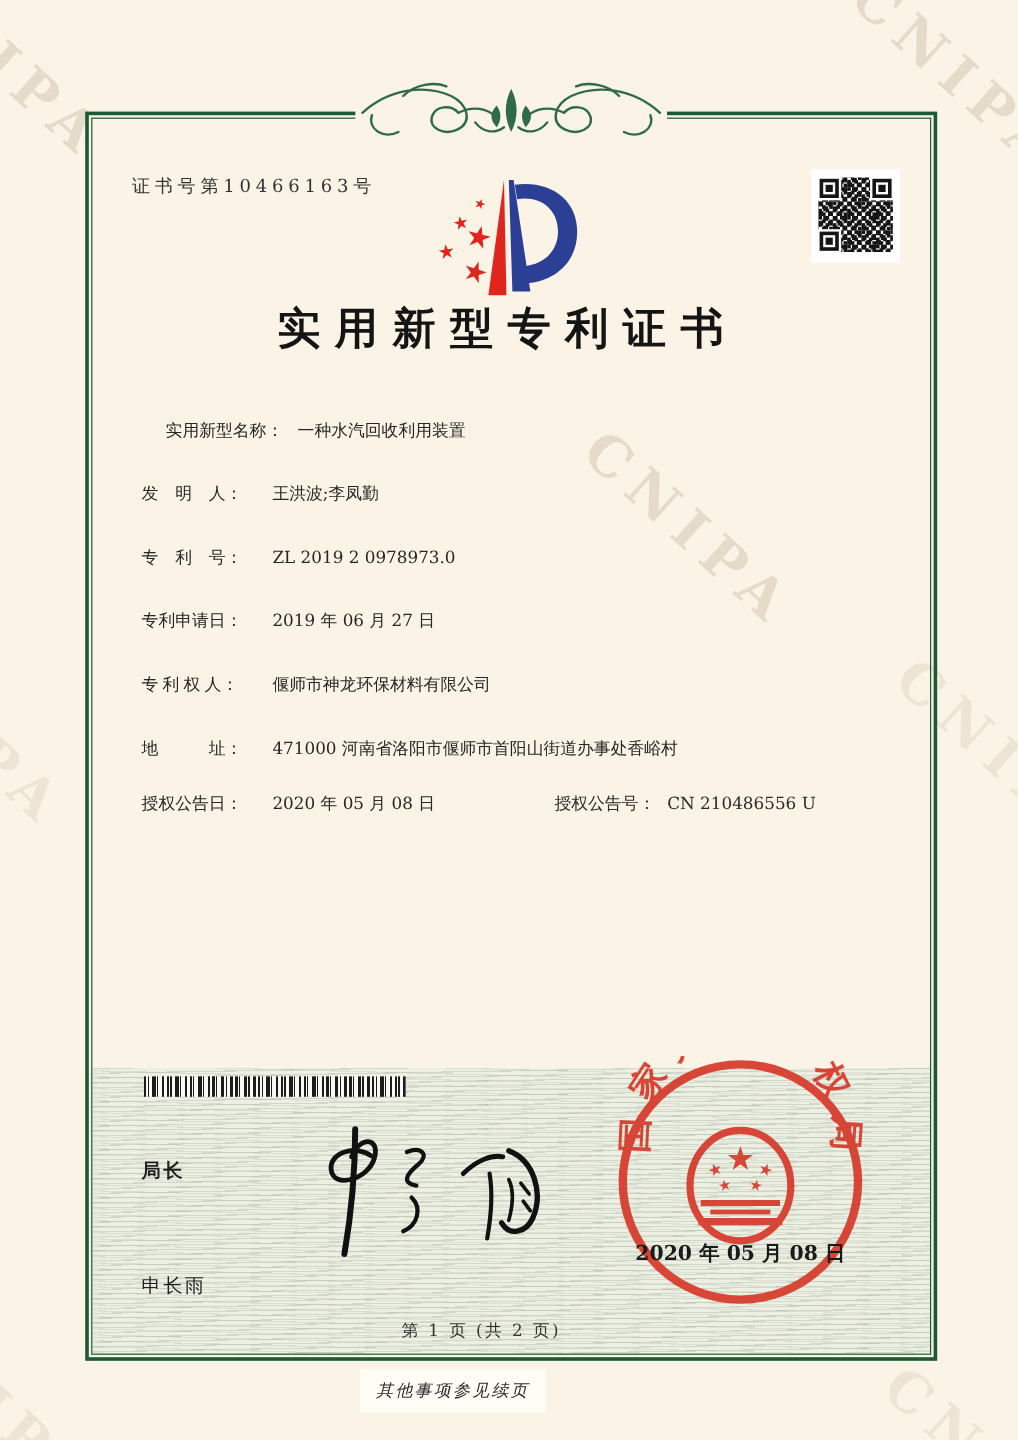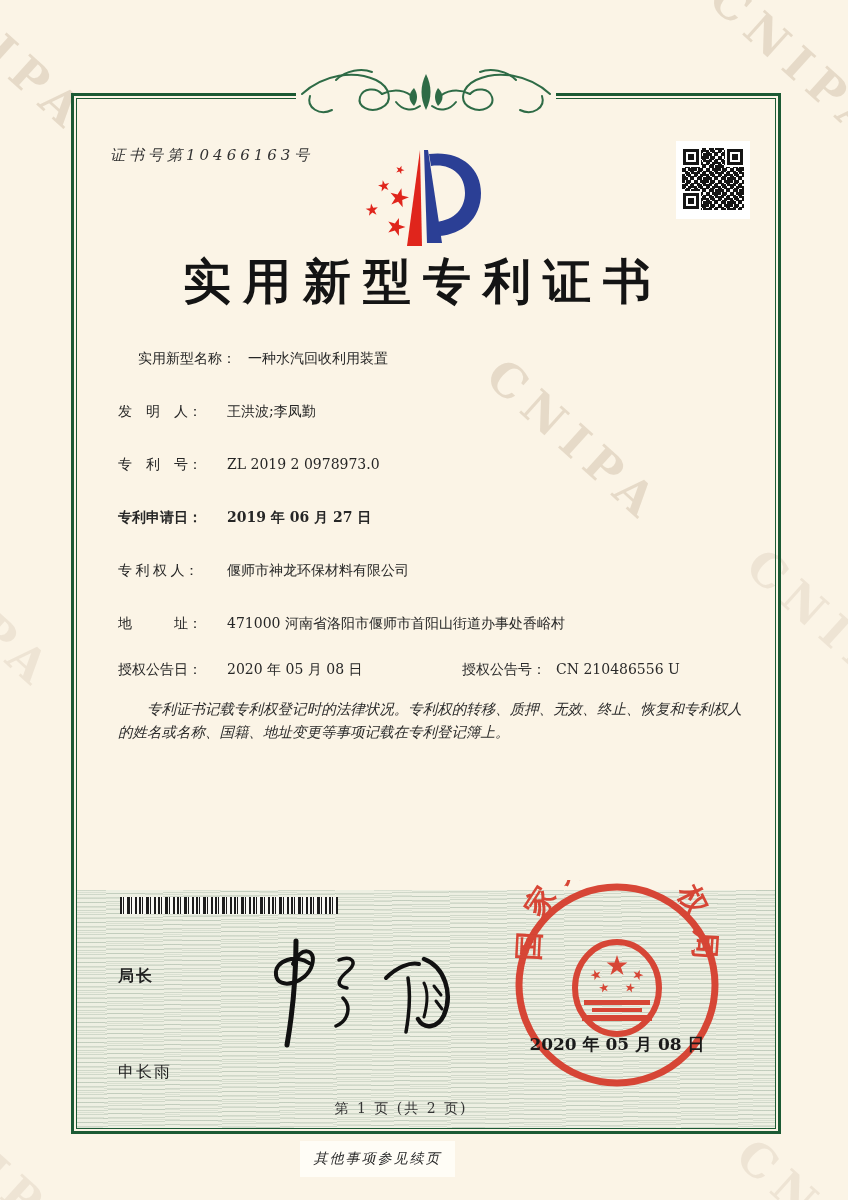--- a/index.html
+++ b/index.html
@@ -39,21 +39,21 @@
     position:absolute;left:77px;top:890px;width:698px;height:238px;
     background-color:#edefe2;
     background-image:
       repeating-linear-gradient(179deg, rgba(140,162,142,0.30) 0 1px, rgba(0,0,0,0) 1px 4px),
       repeating-linear-gradient(181.5deg, rgba(150,170,150,0.22) 0 1px, rgba(0,0,0,0) 1px 5px);
     z-index:2;
   }
   
   .certno{
     position:absolute;left:110px;top:146px;
-    font-size:15px;letter-spacing:4px;color:#333;z-index:4;font-style:italic;
+    font-size:15px;letter-spacing:4px;color:#333;z-index:4;
   }
   .logo{position:absolute;left:352px;top:146px;z-index:4;}
   .qrbox{
     position:absolute;left:676px;top:141px;width:74px;height:78px;
     background:#fff;z-index:4;
   }
   .qr{
     position:absolute;left:6px;top:7px;width:62px;height:62px;
     background-color:#fff;
     background-image:
@@ -65,21 +65,21 @@
   .finder{
     position:absolute;width:10px;height:10px;border:3px solid #151515;
     background:#fff;box-shadow:0 0 0 2px #fff;
   }
   .finder::after{
     content:"";position:absolute;left:2px;top:2px;width:6px;height:6px;background:#151515;
   }
   .f-tl{left:1px;top:1px;} .f-tr{right:1px;top:1px;} .f-bl{left:1px;bottom:1px;}
   .title{
     position:absolute;left:71px;top:250px;width:704px;
-    text-align:center;font-size:48px;font-weight:bold;color:#141414;
+    text-align:center;font-size:36px;font-weight:bold;color:#141414;
     letter-spacing:12px;z-index:4;white-space:nowrap;
   }
   
   .field{position:absolute;left:118px;font-size:14px;color:#262626;z-index:4;white-space:nowrap;}
   .field .lab{display:inline-block;min-width:97px;}
   .field .val{margin-left:12px;}
   .grant2{position:absolute;left:462px;font-size:14px;z-index:4;white-space:nowrap;}
   
   .bodytext{
     position:absolute;left:118px;top:698px;width:624px;z-index:4;
@@ -184,38 +184,37 @@
 
 <div class="field" style="top:350px;margin-left:20px;">
   <span class="lab">实用新型名称：</span><span class="val">一种水汽回收利用装置</span>
 </div>
 <div class="field" style="top:403px;">
   <span class="lab">发　明　人：</span><span class="val">王洪波;李凤勤</span>
 </div>
 <div class="field" style="top:456px;">
   <span class="lab">专　利　号：</span><span class="val">ZL 2019 2 0978973.0</span>
 </div>
-<div class="field" style="top:509px;font-weight:bold;">
+<div class="field" style="top:509px;">
   <span class="lab">专利申请日：</span><span class="val">2019 年 06 月 27 日</span>
 </div>
 <div class="field" style="top:562px;font-family:Liberation Serif, serif;">
   <span class="lab">专 利 权 人：</span><span class="val">偃师市神龙环保材料有限公司</span>
 </div>
 <div class="field" style="top:615px;">
   <span class="lab">地　　　址：</span><span class="val">471000 河南省洛阳市偃师市首阳山街道办事处香峪村</span>
 </div>
 <div class="field" style="top:661px;">
   <span class="lab">授权公告日：</span><span class="val">2020 年 05 月 08 日</span>
 </div>
 <div class="grant2" style="top:661px;">
   <span class="lab">授权公告号：</span><span class="val" style="margin-left:10px;">CN 210486556 U</span>
 </div>
 
 <div class="bodytext">
-  <p>专利证书记载专利权登记时的法律状况。专利权的转移、质押、无效、终止、恢复和专利权人的姓名或名称、国籍、地址变更等事项记载在专利登记簿上。</p>
 </div>
 
 <div class="barcode"></div>
 
 <div class="sig-label" style="top:966px;font-weight:bold;">局长</div>
 <div class="sig-label" style="top:1062px;text-align:center;">申长雨</div>
 
 <svg class="sig-svg" width="225" height="112" viewBox="0 0 225 112">
   <g stroke="#111" fill="none" stroke-linecap="round">
     <path d="M55,26 C62,8 79,10 74,27 C69,45 40,53 38,37 C36,22 59,16 71,25" stroke-width="4"></path>

